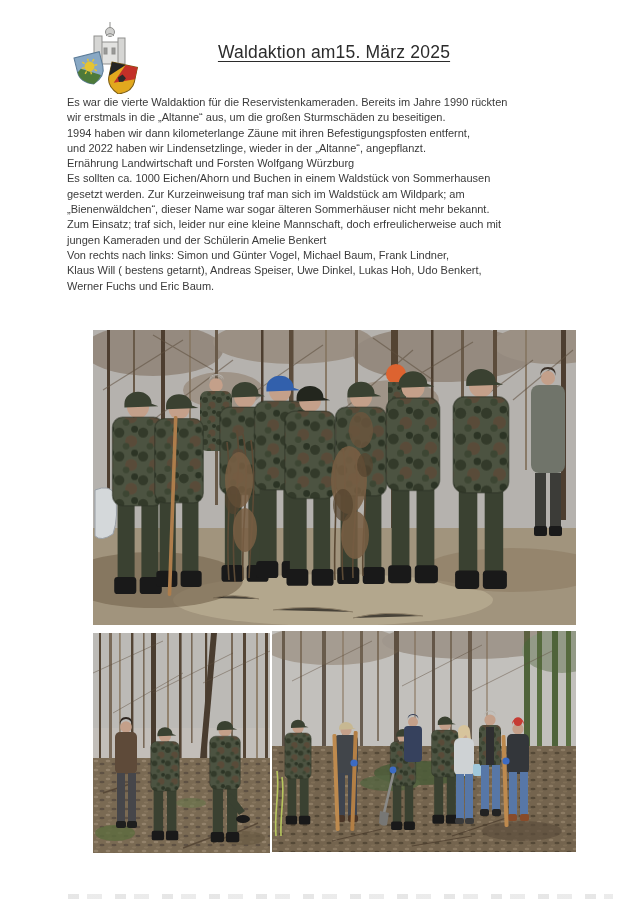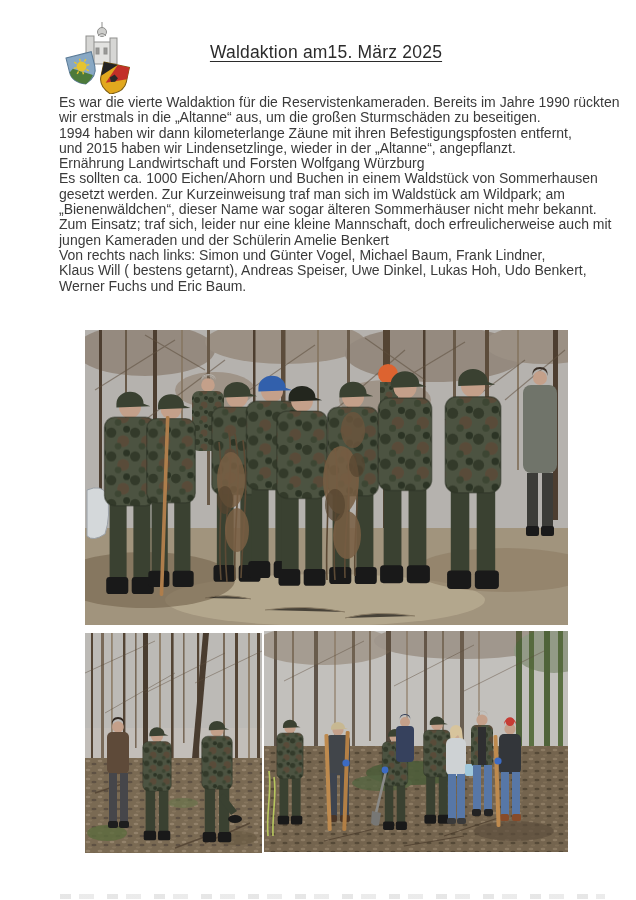--- a/index.html
+++ b/index.html
@@ -6,31 +6,31 @@
     --text-color:#3a3a3a;
     --title-color:#2b2b2b;
     --page-bg:#ffffff;
   }
   html,body{margin:0;padding:0;}
   body{
     width:636px;height:900px;background:var(--page-bg);
     font-family:"Liberation Sans","DejaVu Sans",sans-serif;
     overflow:hidden;
   }
-  .page{position:relative;width:512px;height:900px;background:var(--page-bg);}
+  .page{position:relative;width:512px;height:900px;background:var(--page-bg);margin-left:8px;}
   .emblem{position:absolute;left:60px;top:20px;width:80px;height:74px;}
   .title{
     position:absolute;left:0;top:42px;width:652px;margin:0;
     text-align:center;font-size:17.5px;font-weight:normal;
     color:var(--title-color);text-decoration:underline;
     text-underline-offset:3px;letter-spacing:0.2px;
   }
   .body-text{
     position:absolute;left:59px;top:95px;width:537px;
-    font-size:14px;line-height:15.3px;color:var(--text-color);
+    font-size:11px;line-height:15.3px;color:var(--text-color);
   }
   .body-line{white-space:nowrap;}
   .body-line:nth-child(14){word-spacing:3.6px;text-align:center;}
   figure.photo{position:absolute;margin:0;padding:0;}
   figure.photo svg{display:block;filter:blur(0.3px) saturate(0.95);}
   .photo-main{left:85px;top:330px;width:483px;height:295px;}
   .photo-bl{left:85px;top:633px;width:177px;height:220px;}
   .photo-br{left:264px;top:631px;width:304px;height:221px;}
   .cutoff{
     position:absolute;left:60px;top:894px;width:545px;height:5px;
@@ -106,21 +106,21 @@
       </g>
     </svg>
   </div>
 
   <h1 class="title">Waldaktion am15. März 2025</h1>
 
   <div class="body-text">
       <div class="body-line">Es war die vierte Waldaktion für die Reservistenkameraden. Bereits im Jahre 1990 rückten</div>
       <div class="body-line">wir erstmals in die „Altanne“ aus, um die großen Sturmschäden zu beseitigen.</div>
       <div class="body-line">1994 haben wir dann kilometerlange Zäune mit ihren Befestigungspfosten entfernt,</div>
-      <div class="body-line">und 2015 haben wir Lindensetzlinge, wieder in der „Altanne“, angepflanzt.</div>
+      <div class="body-line">und 2022 haben wir Lindensetzlinge, wieder in der „Altanne“, angepflanzt.</div>
       <div class="body-line">Ernährung Landwirtschaft und Forsten Wolfgang Würzburg</div>
       <div class="body-line">Es sollten ca. 1000 Eichen/Ahorn und Buchen in einem Waldstück von Sommerhausen</div>
       <div class="body-line">gesetzt werden. Zur Kurzeinweisung traf man sich im Waldstück am Wildpark; am</div>
       <div class="body-line">„Bienenwäldchen“, dieser Name war sogar älteren Sommerhäuser nicht mehr bekannt.</div>
       <div class="body-line">Zum Einsatz; traf sich, leider nur eine kleine Mannschaft, doch erfreulicherweise auch mit</div>
       <div class="body-line">jungen Kameraden und der Schülerin Amelie Benkert</div>
       <div class="body-line">Von rechts nach links: Simon und Günter Vogel, Michael Baum, Frank Lindner,</div>
       <div class="body-line">Klaus Will ( bestens getarnt), Andreas Speiser, Uwe Dinkel, Lukas Hoh, Udo Benkert,</div>
       <div class="body-line">Werner Fuchs und Eric Baum.</div>
     </div>

